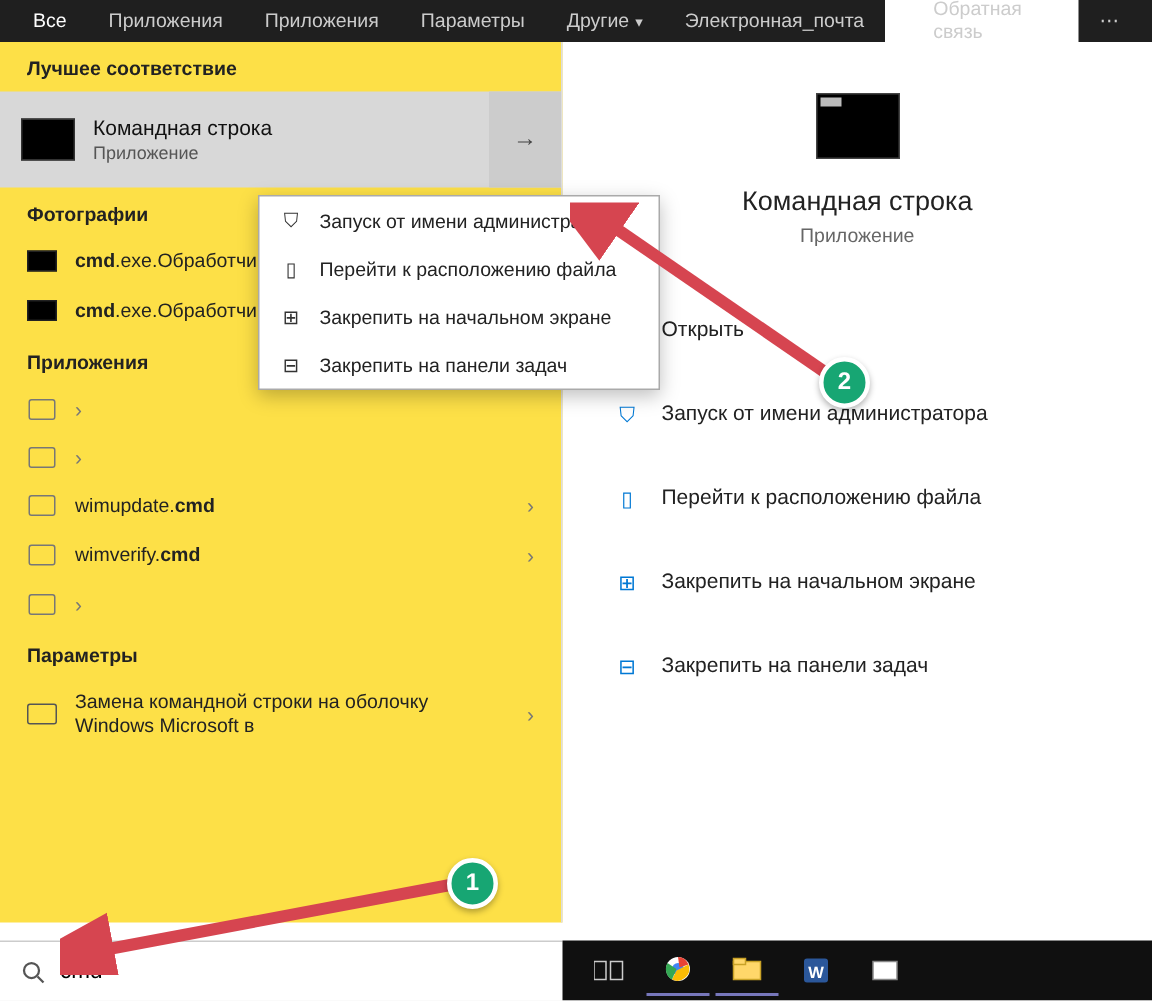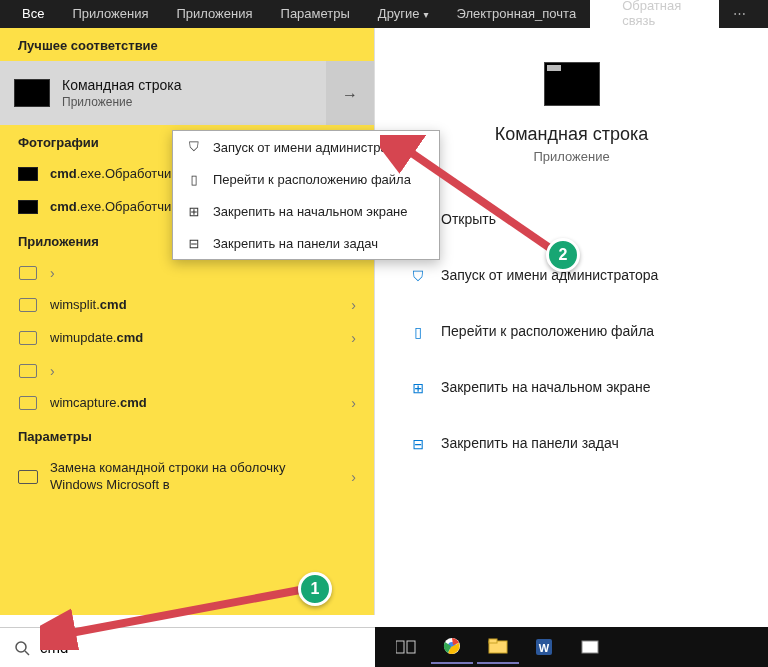--- a/index.html
+++ b/index.html
@@ -102,41 +102,40 @@
       <div class="row">
           <div class="ic">
             <div class="doc-ic"></div>
           </div>
           <div class="chv">›</div>
         </div>
       <div class="row">
           <div class="ic">
             <div class="doc-ic"></div>
           </div>
-          <div class="lbl"><span>wimsplit.</span><b>cmd</b></div>
           <div class="chv">›</div>
         </div>
       <div class="row">
           <div class="ic">
             <div class="doc-ic"></div>
           </div>
           <div class="lbl"><span>wimupdate.</span><b>cmd</b></div>
           <div class="chv">›</div>
         </div>
       <div class="row">
           <div class="ic">
             <div class="doc-ic"></div>
           </div>
-          <div class="chv">›</div>
-        </div>
-      <div class="row">
-          <div class="ic">
-            <div class="doc-ic"></div>
-          </div>
-          <div class="lbl"><span>wimcapture.</span><b>cmd</b></div>
+          <div class="lbl"><span>wimverify.</span><b>cmd</b></div>
+          <div class="chv">›</div>
+        </div>
+      <div class="row">
+          <div class="ic">
+            <div class="doc-ic"></div>
+          </div>
           <div class="chv">›</div>
         </div>
 
       <div class="sect-head">Параметры</div>
       <div class="row">
         <div class="ic">
             <div class="set-ic"></div>
           </div>
         <div class="lbl">Замена командной строки на оболочку Windows Microsoft в</div>
         <div class="chv">›</div>

